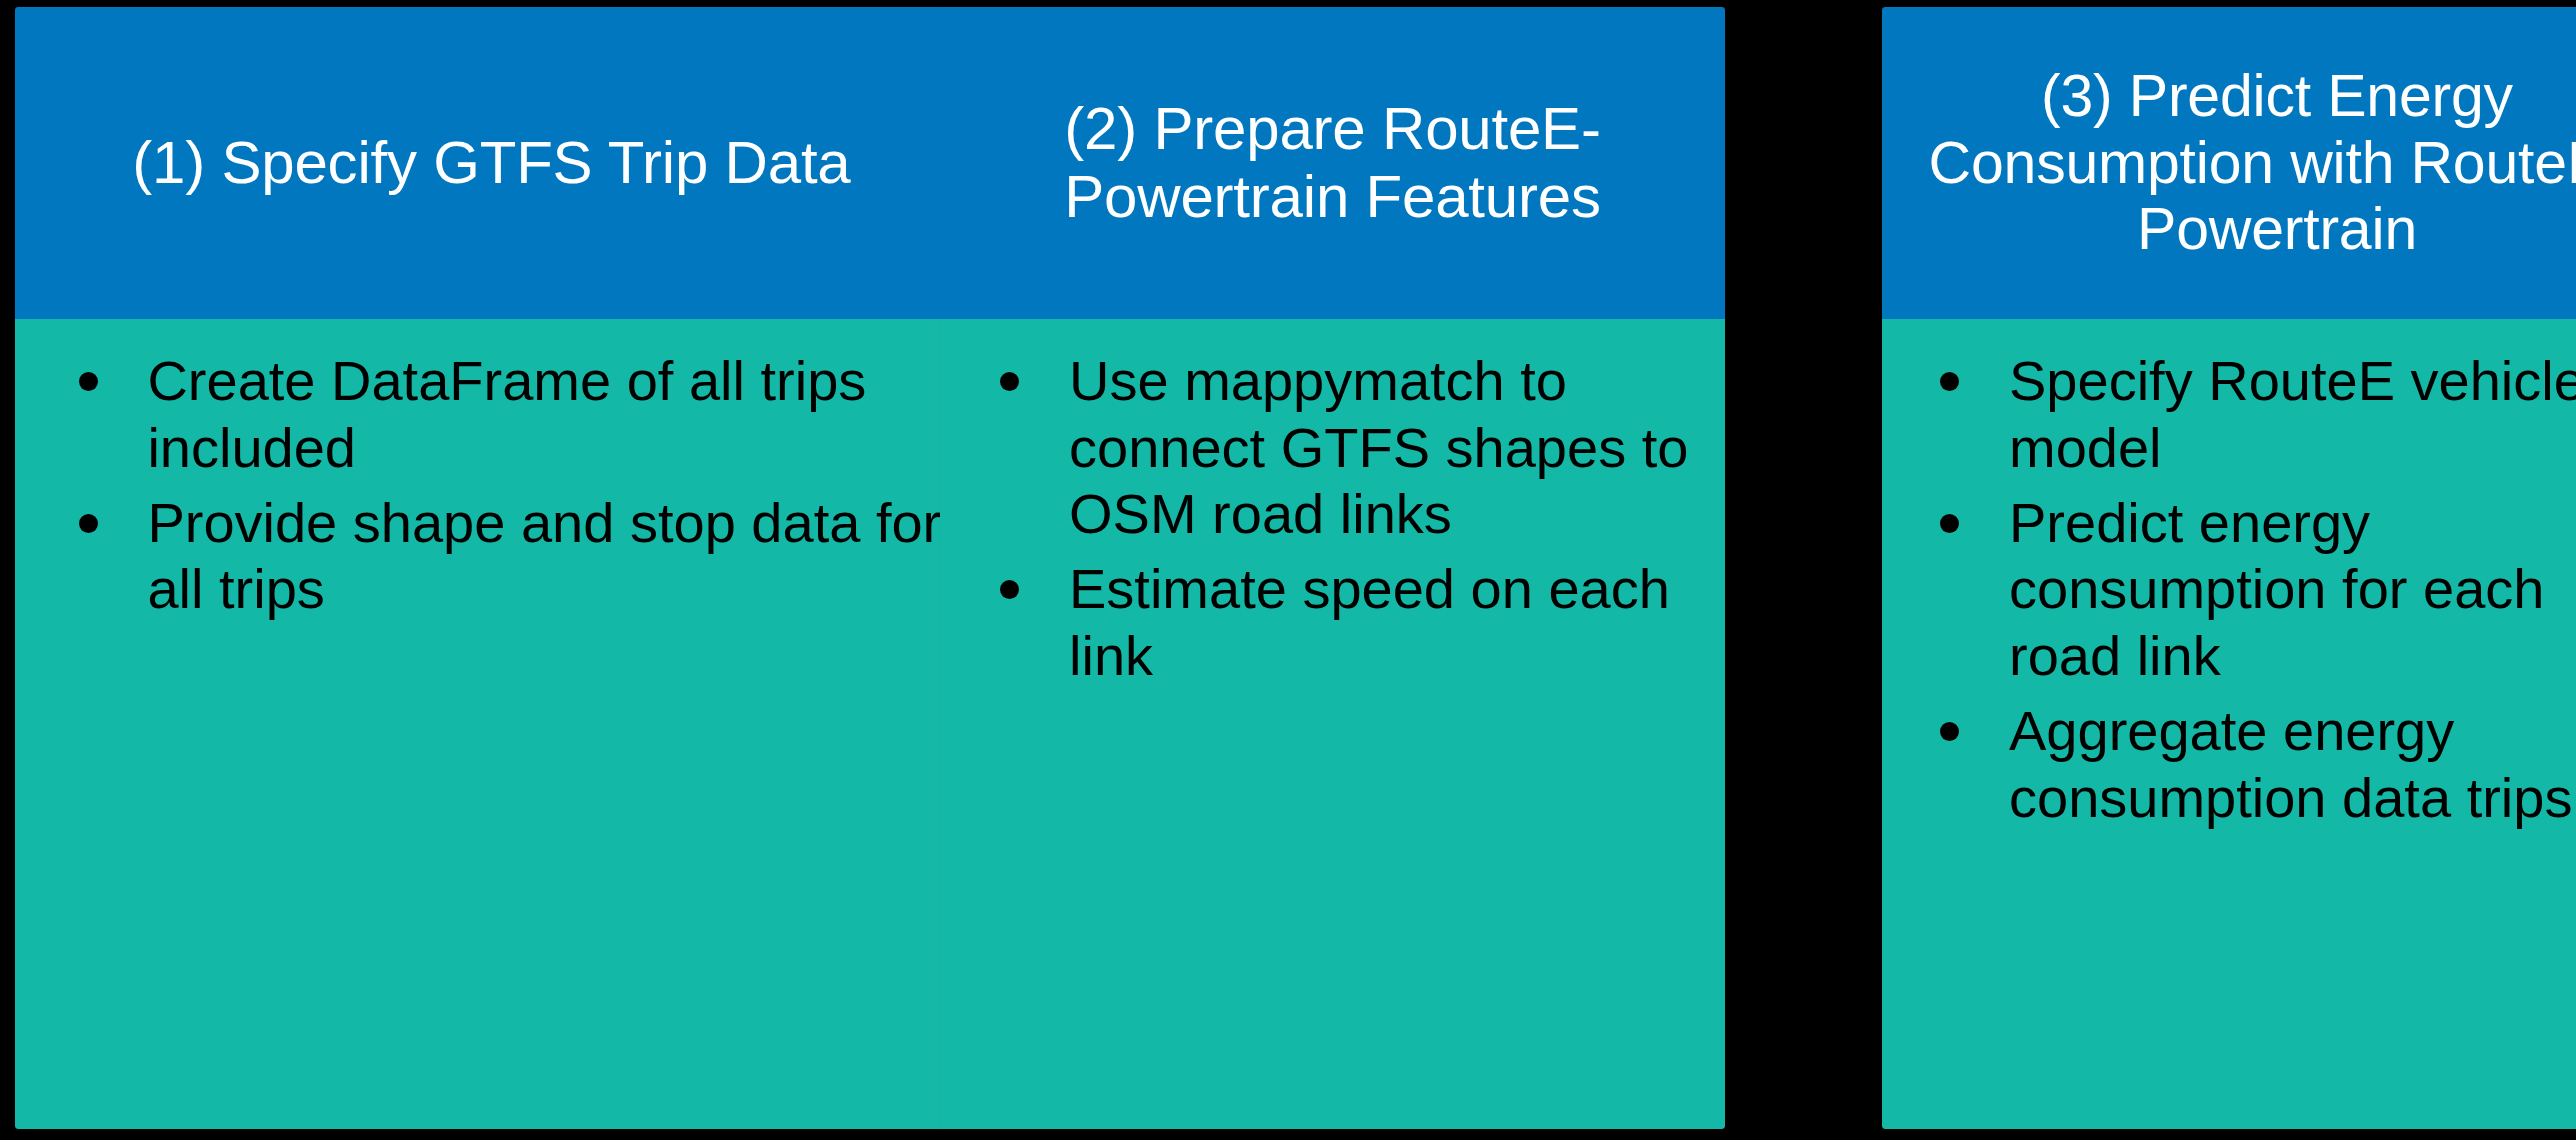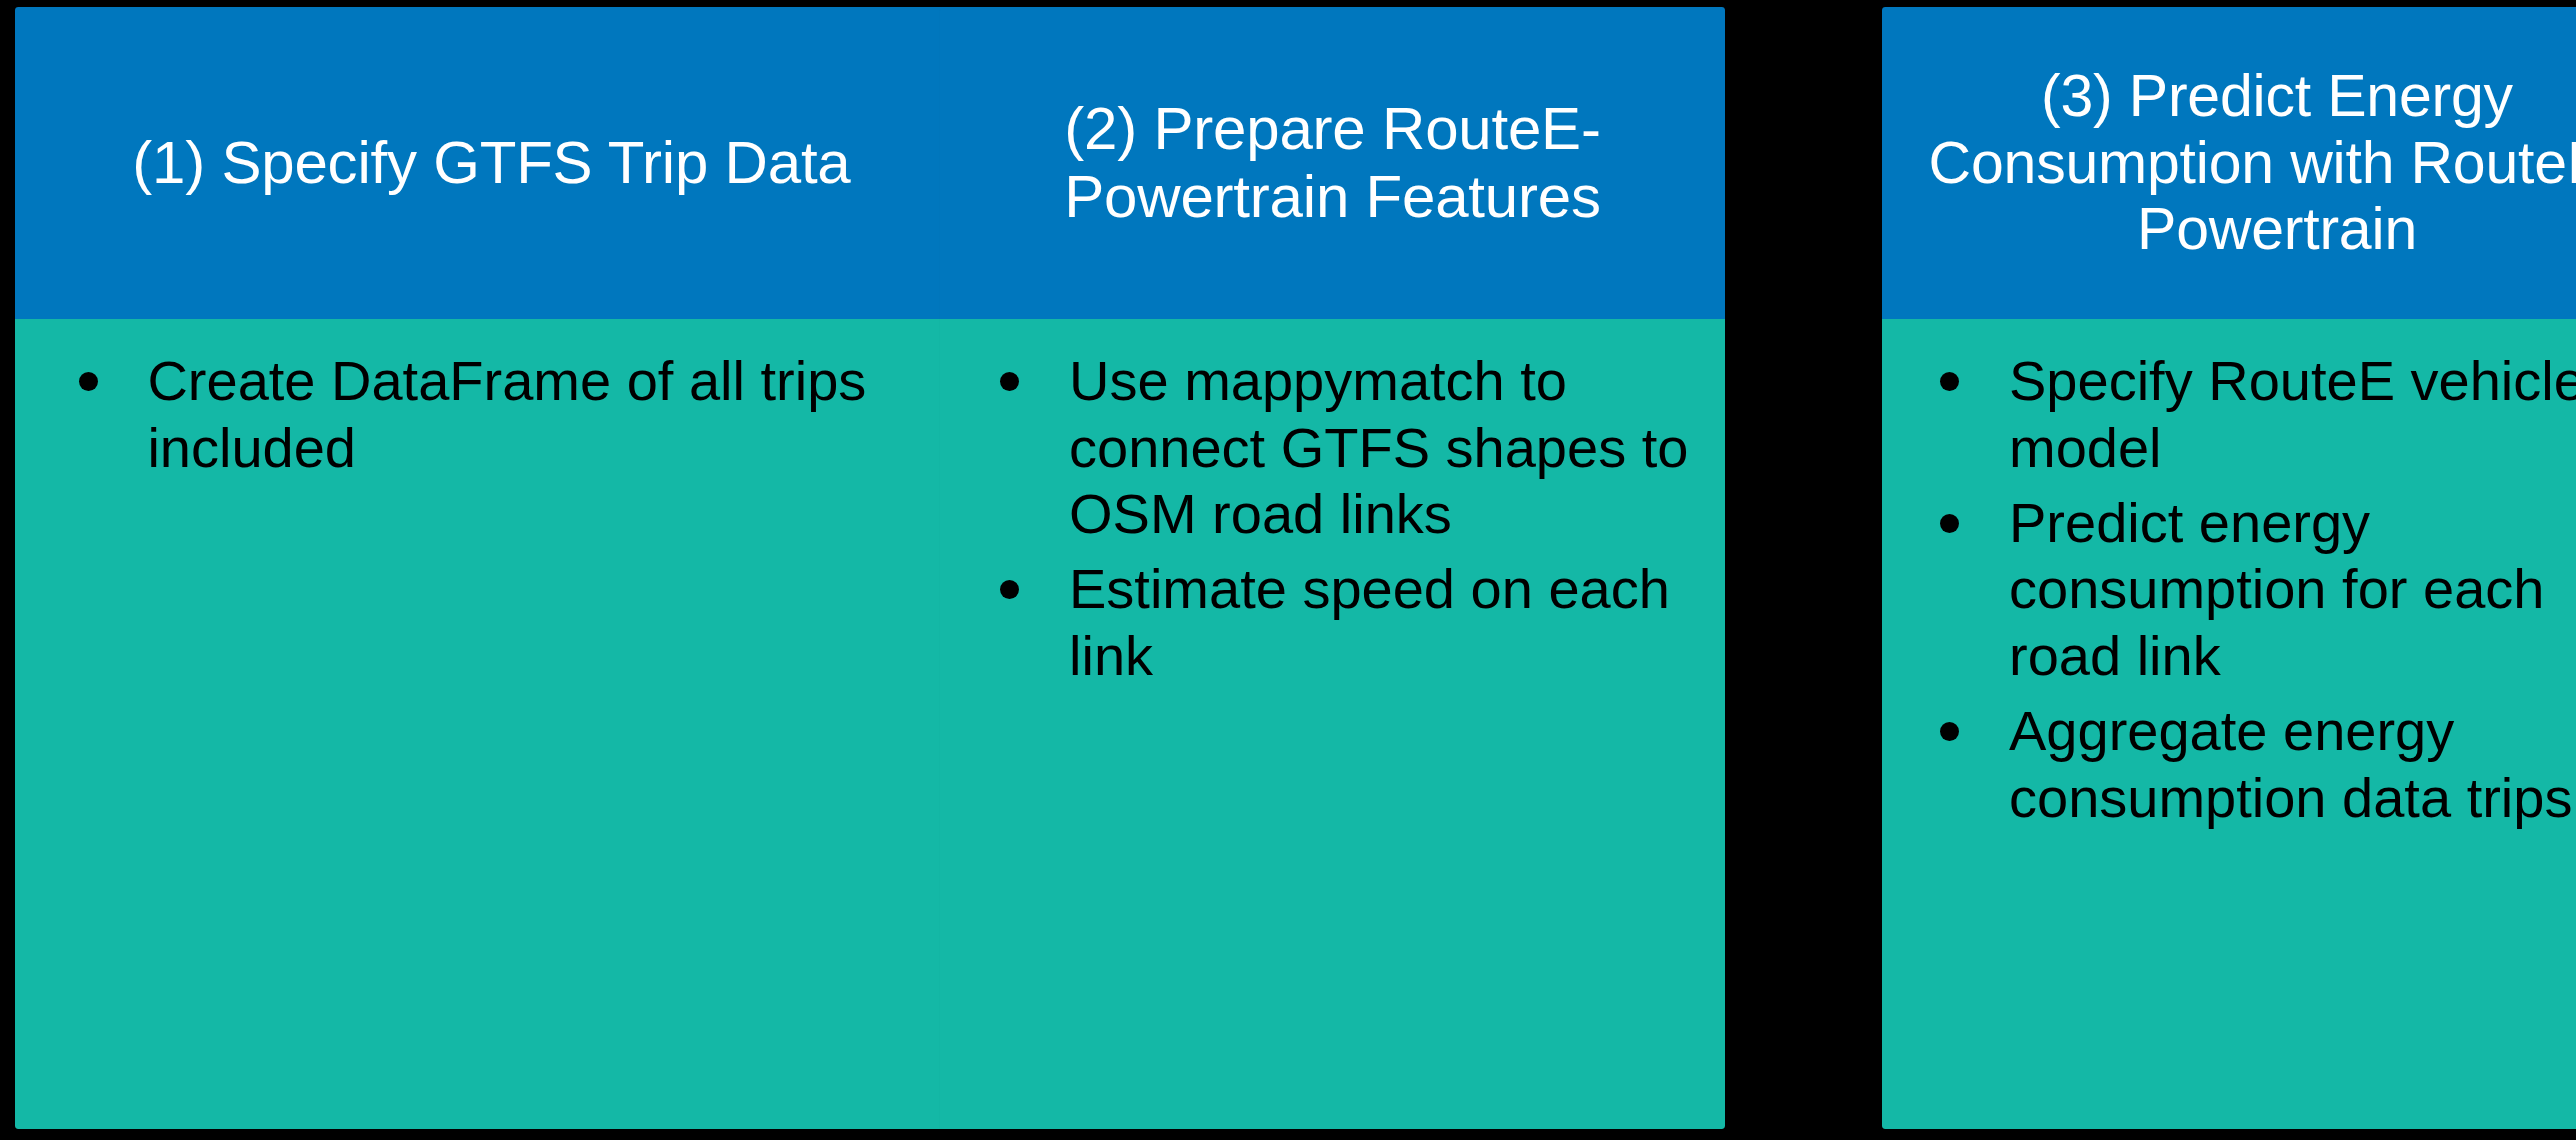--- a/index.html
+++ b/index.html
@@ -108,20 +108,23 @@
 
   <div class="card card-1">
     <div class="card-header">
       <div class="card-header-text">(1) Specify GTFS Trip Data</div>
     </div>
     <div class="card-body">
       <ul class="bullet-list">
         <li class="bullet-item">
           <span class="bullet-dot"></span><span>Create DataFrame of all trips included</span>
         </li>
+        <li class="bullet-item">
+          <span class="bullet-dot"></span><span>Provide shape and stop data for all trips</span>
+        </li>
       </ul>
     </div>
   </div>
 
   <div class="card card-2">
     <div class="card-header">
       <div class="card-header-text">(2) Prepare RouteE-Powertrain Features</div>
     </div>
     <div class="card-body">
       <ul class="bullet-list">

